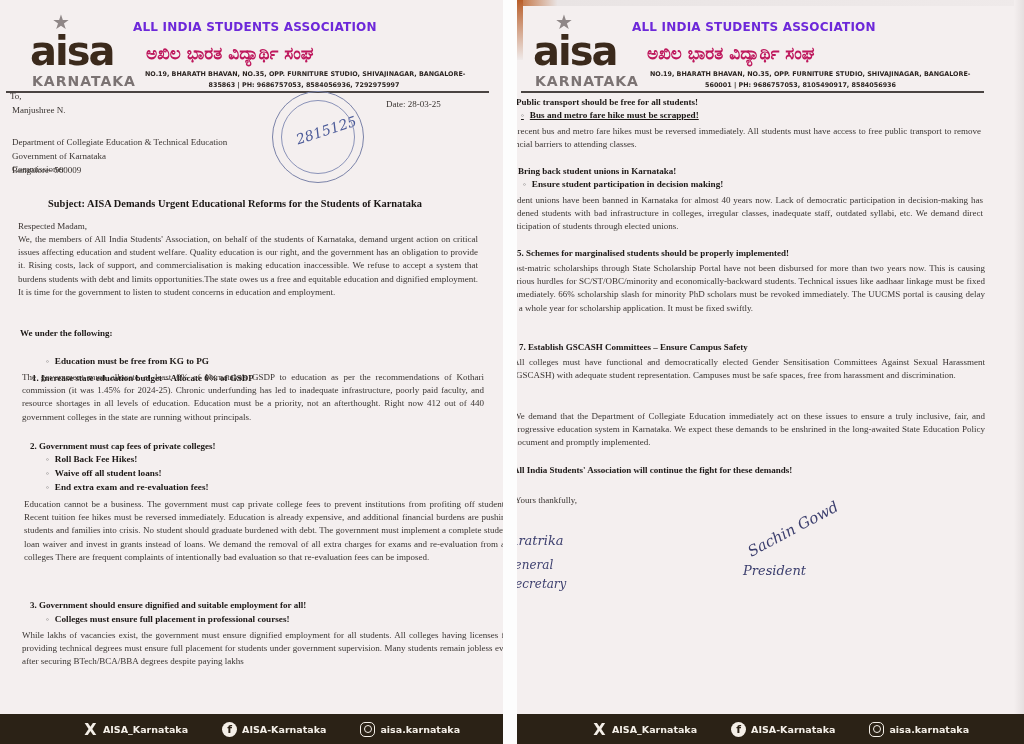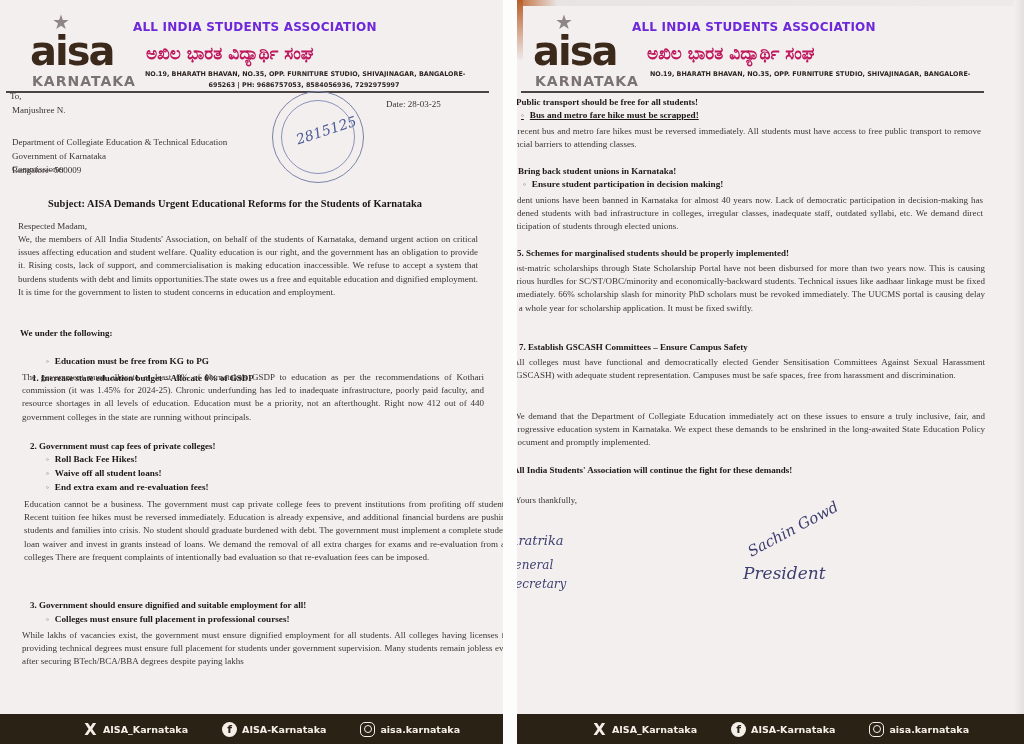--- a/index.html
+++ b/index.html
@@ -57,21 +57,21 @@
 <div class="page left">
   <div class="letterhead">
     <div class="logo">
       <span class="star">★</span>
       <span class="word">aisa</span>
       <span class="sub">KARNATAKA</span>
     </div>
     <div class="lh-title">ALL INDIA STUDENTS ASSOCIATION</div>
     <div class="lh-kannada">ಅಖಿಲ ಭಾರತ ವಿದ್ಯಾರ್ಥಿ ಸಂಘ</div>
     <div class="lh-addr1">NO.19, BHARATH BHAVAN, NO.35, OPP. FURNITURE STUDIO, SHIVAJINAGAR, BANGALORE-</div>
-    <div class="lh-addr2">695263 | PH: 9686757053, 8584056936, 7292975997</div>
+    <div class="lh-addr2">835863 | PH: 9686757053, 8584056936, 7292975997</div>
     <div class="lh-rule"></div>
   </div>
 
   <div class="txt" style="left:10px;top:90px;">To,</div>
   <div class="txt" style="left:12px;top:104px;">Manjushree N.</div>
   <div class="txt" style="left:12px;top:119px;margin-top:44px;">Commissioner</div>
   <div class="txt" style="left:12px;top:136px;white-space:nowrap;">Department of Collegiate Education &amp; Technical Education</div>
   <div class="txt" style="left:12px;top:150px;">Government of Karnataka</div>
   <div class="txt" style="left:12px;top:164px;">Bangalore- 560009</div>
   <div class="txt" style="left:386px;top:98px;white-space:nowrap;">Date: 28-03-25</div>
@@ -124,20 +124,21 @@
 
   <div class="letterhead">
     <div class="logo" style="left:16px;">
       <span class="star">★</span>
       <span class="word">aisa</span>
       <span class="sub">KARNATAKA</span>
     </div>
     <div class="lh-title" style="left:106px;">ALL INDIA STUDENTS ASSOCIATION</div>
     <div class="lh-kannada" style="left:130px;">ಅಖಿಲ ಭಾರತ ವಿದ್ಯಾರ್ಥಿ ಸಂಘ</div>
     <div class="lh-addr1" style="left:98px;">NO.19, BHARATH BHAVAN, NO.35, OPP. FURNITURE STUDIO, SHIVAJINAGAR, BANGALORE-</div>
+    <div class="lh-addr2" style="padding-left:60px;">560001 | PH: 9686757053, 8105490917, 8584056936</div>
     <div class="lh-rule" style="left:4px;right:40px;"></div>
   </div>
 
   <div class="txt b" style="left:-10px;top:96px;white-space:nowrap;">4. Public transport should be free for all students!</div>
   <div class="bul" style="left:4px;top:110px;text-decoration:underline;">Bus and metro fare hike must be scrapped!</div>
   <div class="txt" style="left:-16px;top:125px;width:480px;">The recent bus and metro fare hikes must be reversed immediately. All students must have access to free public transport to remove financial barriers to attending classes.</div>
 
   <div class="txt b" style="left:-8px;top:165px;white-space:nowrap;">5. Bring back student unions in Karnataka!</div>
   <div class="bul" style="left:6px;top:179px;">Ensure student participation in decision making!</div>
   <div class="txt" style="left:-12px;top:194px;width:478px;">Student unions have been banned in Karnataka for almost 40 years now. Lack of democratic participation in decision-making has burdened students with bad infrastructure in colleges, irregular classes, inadequate staff, outdated syllabi, etc. We demand direct participation of students through elected unions.</div>
@@ -151,21 +152,21 @@
   <div class="txt" style="left:-4px;top:410px;width:472px;">We demand that the Department of Collegiate Education immediately act on these issues to ensure a truly inclusive, fair, and progressive education system in Karnataka. We expect these demands to be enshrined in the long-awaited State Education Policy document and promptly implemented.</div>
 
   <div class="txt b" style="left:-4px;top:464px;white-space:nowrap;">All India Students' Association will continue the fight for these demands!</div>
   <div class="txt" style="left:-2px;top:494px;">Yours thankfully,</div>
 
   <div class="hand" style="left:-8px;top:533px;font-size:13px;">Aratrika</div>
   <div class="hand" style="left:-12px;top:558px;font-size:12px;">General</div>
   <div class="hand" style="left:-10px;top:577px;font-size:12px;">Secretary</div>
 
   <div class="hand" style="left:226px;top:520px;font-size:15px;transform:rotate(-28deg);">Sachin Gowd</div>
-  <div class="hand" style="left:226px;top:563px;font-size:17px;">President</div>
+  <div class="hand" style="left:226px;top:563px;font-size:13px;">President</div>
 
   <div class="footer" style="padding-left:20px;">
     <div class="item">
       <span class="ic x">X</span>
       <span>AISA_Karnataka</span>
     </div>
     <div class="item">
       <span class="ic fb">f</span>
       <span>AISA-Karnataka</span>
     </div>

